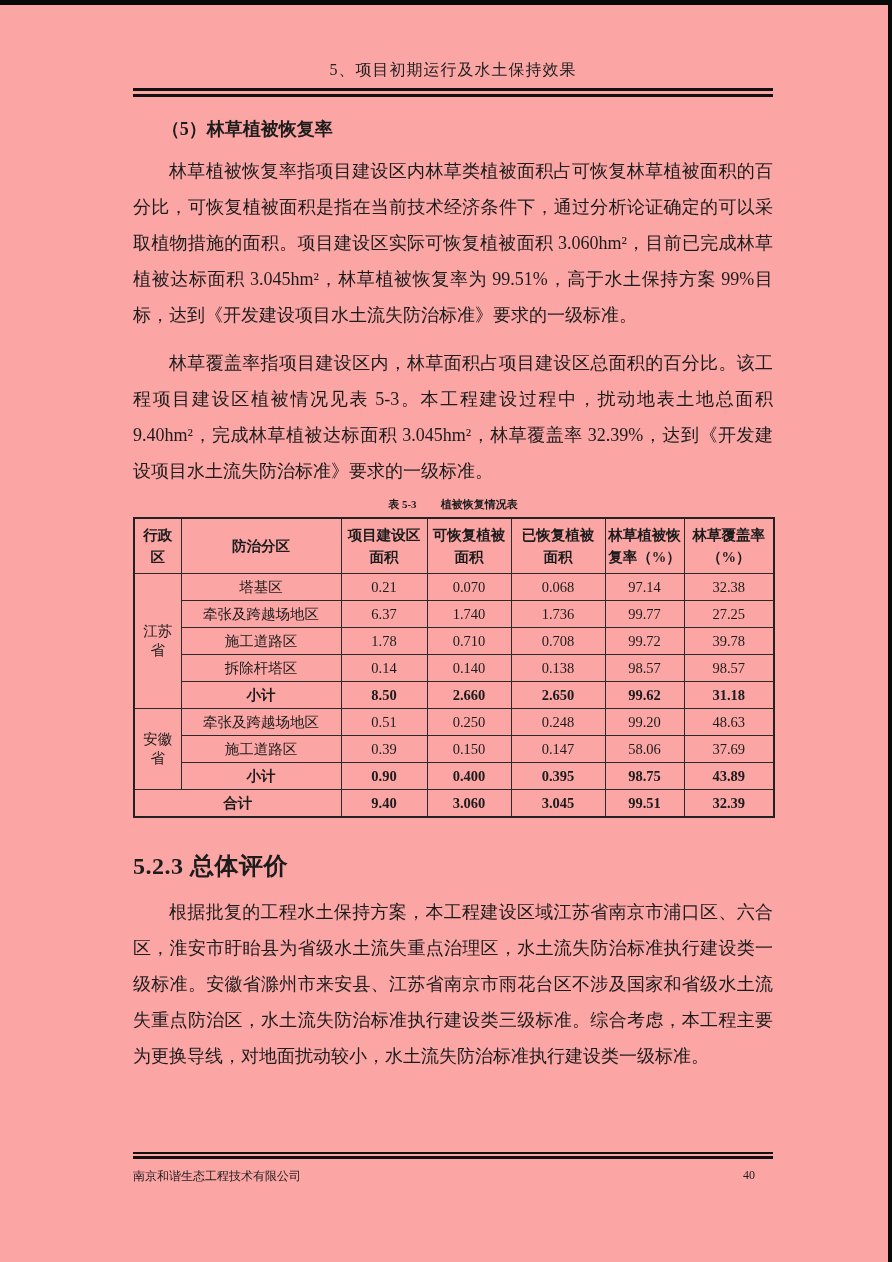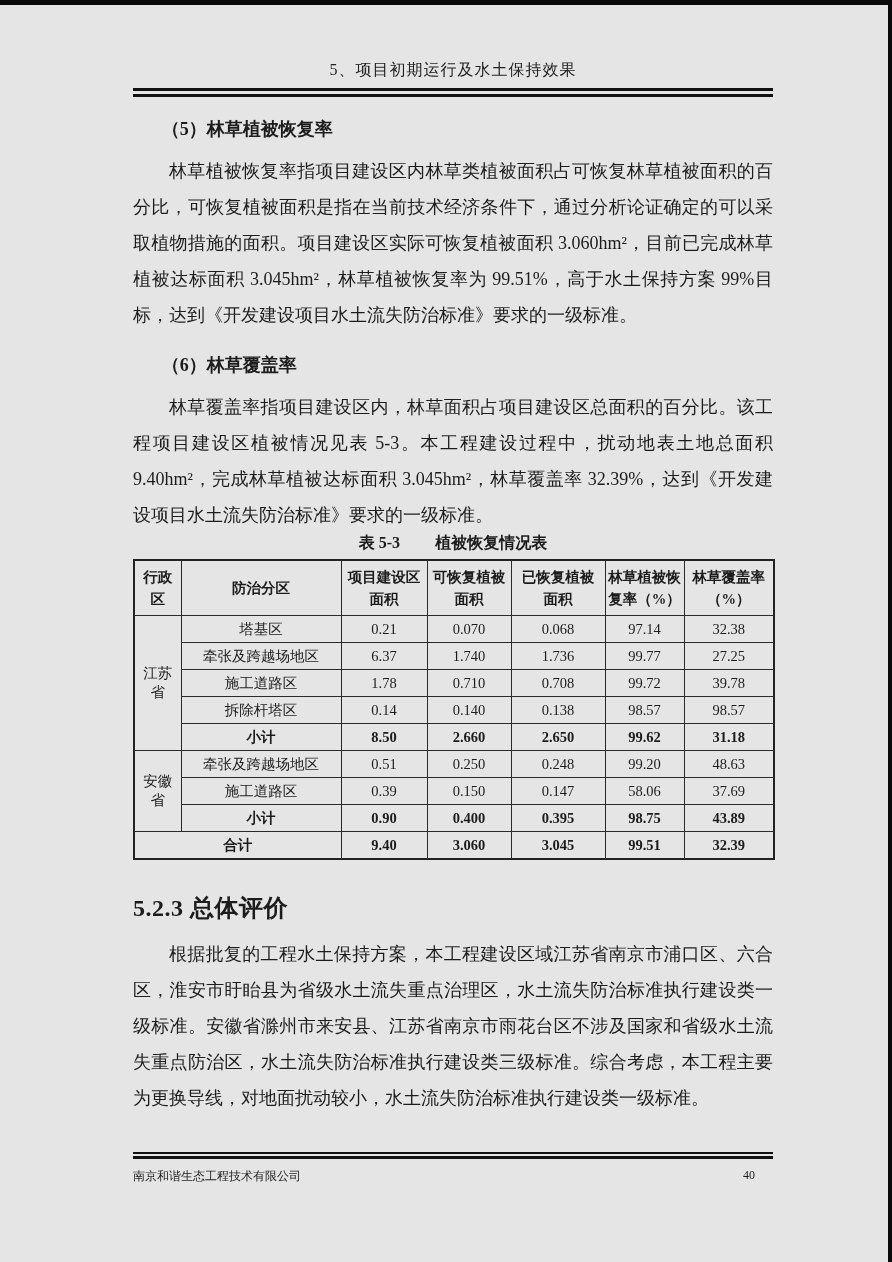--- a/index.html
+++ b/index.html
@@ -3,21 +3,21 @@
 <meta charset="utf-8">
 <style>
   html,body { margin:0; padding:0; }
   body {
     font-family: "Liberation Serif", "DejaVu Serif", serif;
     background:#ffffff;
     width:892px; height:1262px;
     position:relative;
     color:#1c1c1c;
   }
-  .page { position:absolute; inset:0; background:#e5e5e5; overflow:hidden;text-decoration:underline; }
+  .page { position:absolute; inset:0; background:#fca5a5; overflow:hidden;text-decoration:underline; }
 
   .edge-top   { position:absolute; top:0; left:0; width:892px; height:5px; background:#0a0a0a; }
   .edge-right { position:absolute; top:0; right:0; width:4px; height:1262px; background:#0a0a0a; }
 
   .content { position:absolute; left:133px; top:0; width:640px; }
 
   .header-title {
     margin-top:60px;
     text-align:center;
     font-size:16px;
@@ -40,23 +40,24 @@
   p.body-text {
     margin:12px 0 0 0;
     font-size:18px;
     line-height:36px;
     text-align:justify;
     text-indent:2em;
     color:#1c1c1c;
   }
 
   .table-caption {
+    margin-top:8px;
     text-align:center;
     font-weight:bold;
-    font-size:16px;
+    font-size:11px;
   }
   .table-caption .cap-label { margin-right:2.2em; }
 
   table.data-table {
     margin-top:5px;
     border-collapse:collapse;
     table-layout:fixed;
     width:640px;
     font-size:14.5px;
   }
@@ -102,21 +103,20 @@
   <div class="edge-right"></div>
 
   <div class="content">
 
     <div class="header-title">5、项目初期运行及水土保持效果</div>
     <div class="header-rule"></div>
 
     <div class="sub-heading">（5）林草植被恢复率</div>
     <p class="body-text">林草植被恢复率指项目建设区内林草类植被面积占可恢复林草植被面积的百分比，可恢复植被面积是指在当前技术经济条件下，通过分析论证确定的可以采取植物措施的面积。项目建设区实际可恢复植被面积 3.060hm²，目前已完成林草植被达标面积 3.045hm²，林草植被恢复率为 99.51%，高于水土保持方案 99%目标，达到《开发建设项目水土流失防治标准》要求的一级标准。</p>
 
-    <div class="sub-heading">（6）林草覆盖率</div>
     <p class="body-text">林草覆盖率指项目建设区内，林草面积占项目建设区总面积的百分比。该工程项目建设区植被情况见表 5-3。本工程建设过程中，扰动地表土地总面积 9.40hm²，完成林草植被达标面积 3.045hm²，林草覆盖率 32.39%，达到《开发建设项目水土流失防治标准》要求的一级标准。</p>
 
     <div class="table-caption">
       <span class="cap-label">表 5-3</span><span>植被恢复情况表</span>
     </div>
 
     <table class="data-table">
       <colgroup>
         <col style="width:47px">
           <col style="width:160px">

